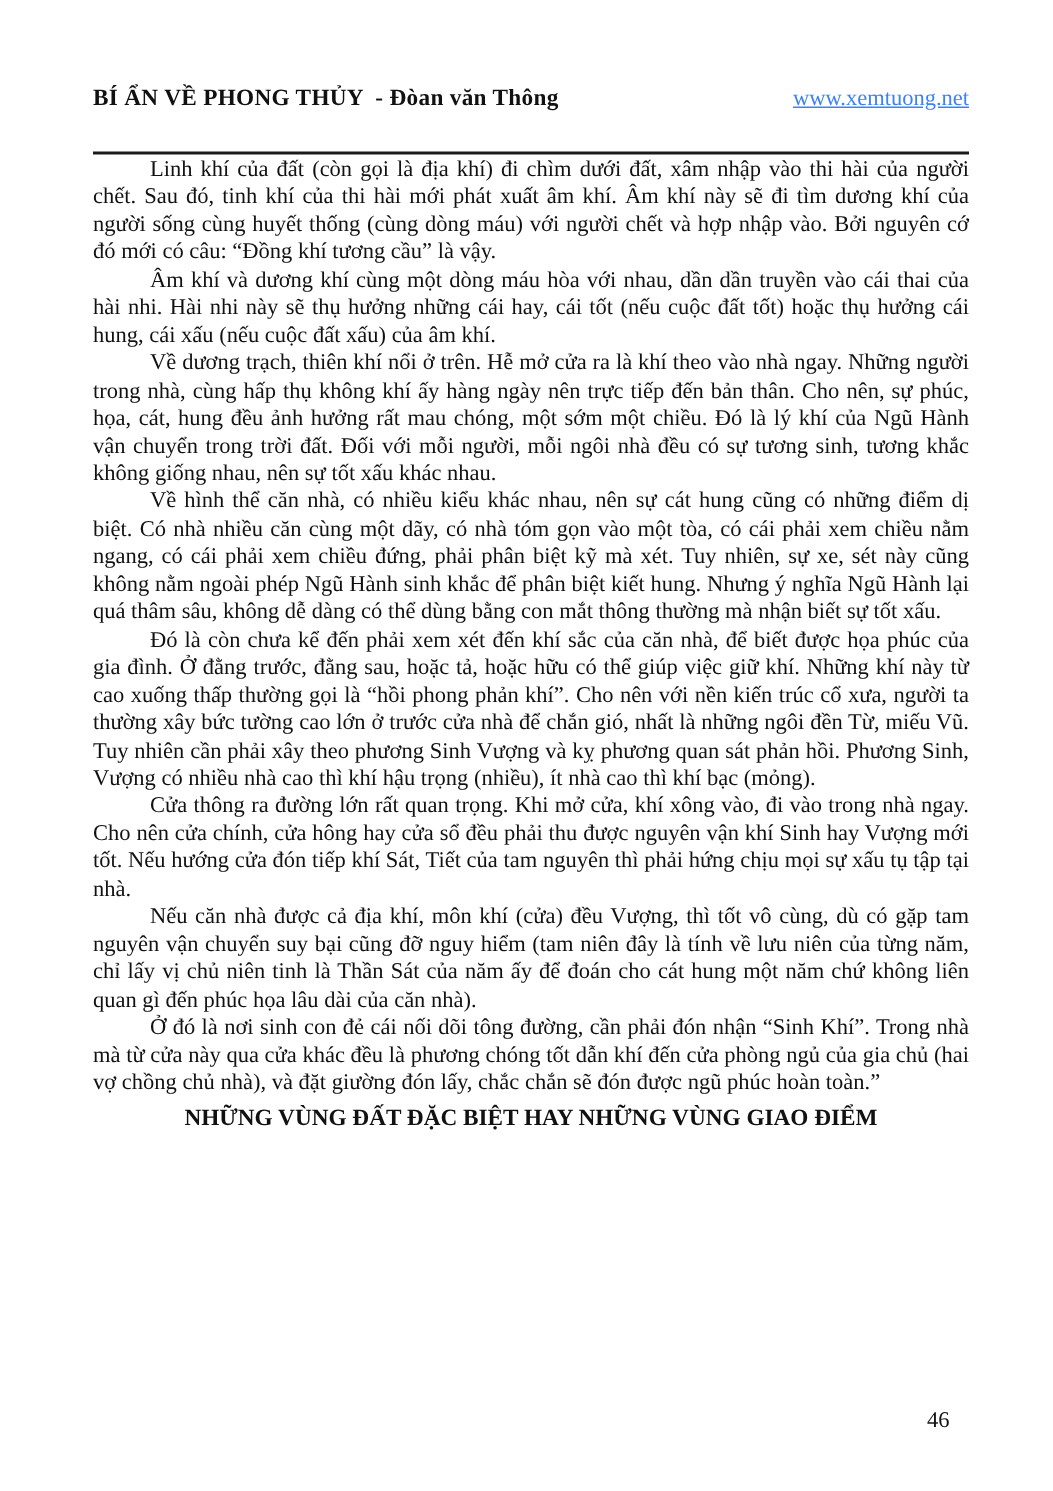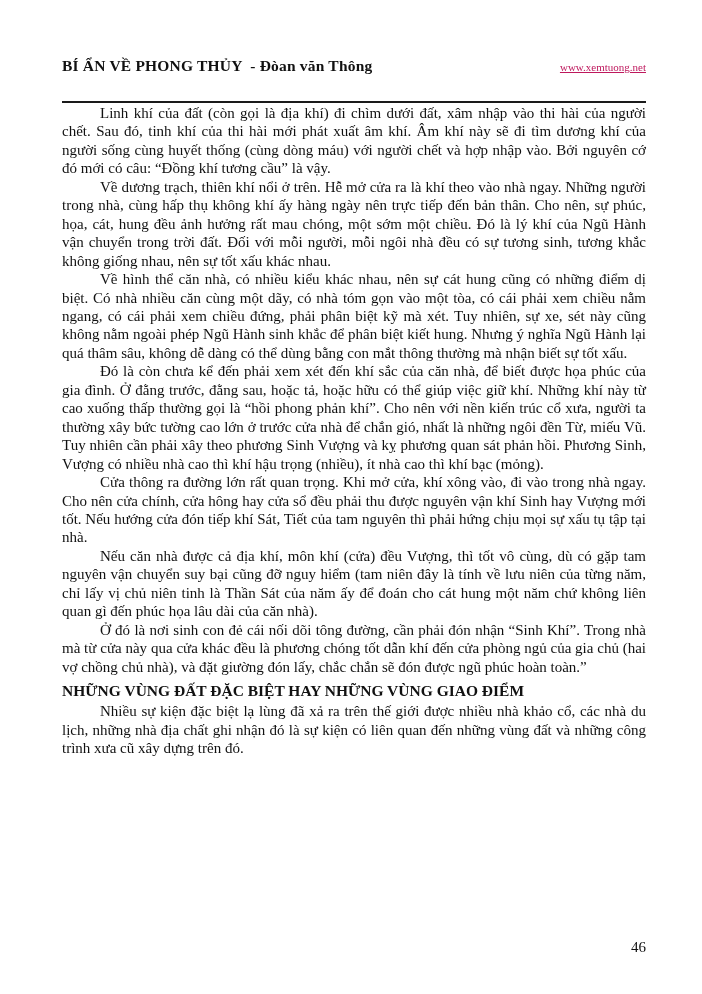--- a/index.html
+++ b/index.html
@@ -30,74 +30,74 @@
     padding-bottom: 26px;
     margin-top: 23px;
   }
   .header-title {
     font-weight: bold;
     font-size: 15.5px;
     letter-spacing: 0.2px;
     white-space: pre;
   }
   .header-link {
-    font-size: 11px;
-    color: #be185d;
+    font-size: 15px;
+    color: #3b82f6;
     text-decoration: underline;
     font-family: "Liberation Serif", "DejaVu Serif", serif;
   }
   .content {
     position: absolute;
     top: 104px;
     left: 62px;
     right: 56px;
     font-size: 15px;
     line-height: 18.45px;
     text-align: justify;
   }
   .content p {
     margin: 0;
     text-indent: 38px;
   }
   .section-heading {
     margin: 0;
     padding-top: 4px;
-    text-align: left;
+    text-align: center;
     text-indent: 0 !important;
     font-weight: bold;
     font-size: 15.5px;
     line-height: 22px;
   }
   .page-number {
     position: absolute;
-    right: 56px;
+    right: 69px;
     bottom: 38px;
     font-size: 15px;
     margin-top: 16px;
   }
 </style>
 </head>
 <body>
 
 <div class="page">
 
   <div class="header">
     <span class="header-title">BÍ ẨN VỀ PHONG THỦY  - Đòan văn Thông</span>
     <a class="header-link" href="#">www.xemtuong.net</a>
   </div>
 
   <div class="content">
     <p>Linh khí của đất (còn gọi là địa khí) đi chìm dưới đất, xâm nhập vào thi hài của người chết. Sau đó, tinh khí của thi hài mới phát xuất âm khí. Âm khí này sẽ đi tìm dương khí của người sống cùng huyết thống (cùng dòng máu) với người chết và hợp nhập vào. Bởi nguyên cớ đó mới có câu: “Đồng khí tương cầu” là vậy.</p>
+    <p>Âm khí và dương khí cùng một dòng máu hòa với nhau, dần dần truyền vào cái thai của hài nhi. Hài nhi này sẽ thụ hưởng những cái hay, cái tốt (nếu cuộc đất tốt) hoặc thụ hưởng cái hung, cái xấu (nếu cuộc đất xấu) của âm khí.</p>
     <p>Về dương trạch, thiên khí nổi ở trên. Hễ mở cửa ra là khí theo vào nhà ngay. Những người trong nhà, cùng hấp thụ không khí ấy hàng ngày nên trực tiếp đến bản thân. Cho nên, sự phúc, họa, cát, hung đều ảnh hưởng rất mau chóng, một sớm một chiều. Đó là lý khí của Ngũ Hành vận chuyển trong trời đất. Đối với mỗi người, mỗi ngôi nhà đều có sự tương sinh, tương khắc không giống nhau, nên sự tốt xấu khác nhau.</p>
     <p>Về hình thể căn nhà, có nhiều kiểu khác nhau, nên sự cát hung cũng có những điểm dị biệt. Có nhà nhiều căn cùng một dãy, có nhà tóm gọn vào một tòa, có cái phải xem chiều nằm ngang, có cái phải xem chiều đứng, phải phân biệt kỹ mà xét. Tuy nhiên, sự xe, sét này cũng không nằm ngoài phép Ngũ Hành sinh khắc để phân biệt kiết hung. Nhưng ý nghĩa Ngũ Hành lại quá thâm sâu, không dễ dàng có thể dùng bằng con mắt thông thường mà nhận biết sự tốt xấu.</p>
     <p>Đó là còn chưa kể đến phải xem xét đến khí sắc của căn nhà, để biết được họa phúc của gia đình. Ở đằng trước, đằng sau, hoặc tả, hoặc hữu có thể giúp việc giữ khí. Những khí này từ cao xuống thấp thường gọi là “hồi phong phản khí”. Cho nên với nền kiến trúc cổ xưa, người ta thường xây bức tường cao lớn ở trước cửa nhà để chắn gió, nhất là những ngôi đền Từ, miếu Vũ. Tuy nhiên cần phải xây theo phương Sinh Vượng và kỵ phương quan sát phản hồi. Phương Sinh, Vượng có nhiều nhà cao thì khí hậu trọng (nhiều), ít nhà cao thì khí bạc (mỏng).</p>
     <p>Cửa thông ra đường lớn rất quan trọng. Khi mở cửa, khí xông vào, đi vào trong nhà ngay. Cho nên cửa chính, cửa hông hay cửa sổ đều phải thu được nguyên vận khí Sinh hay Vượng mới tốt. Nếu hướng cửa đón tiếp khí Sát, Tiết của tam nguyên thì phải hứng chịu mọi sự xấu tụ tập tại nhà.</p>
     <p>Nếu căn nhà được cả địa khí, môn khí (cửa) đều Vượng, thì tốt vô cùng, dù có gặp tam nguyên vận chuyển suy bại cũng đỡ nguy hiểm (tam niên đây là  tính về lưu niên của từng năm, chỉ lấy vị chủ niên tinh là Thần Sát của năm ấy để đoán cho cát hung một năm chứ không liên quan gì đến phúc họa lâu dài của căn nhà).</p>
     <p>Ở đó là nơi sinh con đẻ cái nối dõi tông đường, cần phải đón nhận “Sinh Khí”. Trong nhà mà từ cửa này qua cửa khác đều là phương chóng tốt dẫn khí đến cửa phòng ngủ của gia chủ (hai vợ chồng chủ nhà), và đặt giường đón lấy, chắc chắn sẽ đón được ngũ phúc hoàn toàn.”</p>
 
     <p class="section-heading">NHỮNG VÙNG ĐẤT ĐẶC BIỆT HAY NHỮNG VÙNG GIAO ĐIỂM</p>
 
-    <p>Nhiều sự kiện đặc biệt lạ lùng đã xả ra trên thế giới được nhiều nhà khảo cổ, các nhà du lịch, những nhà địa chất ghi nhận đó là sự kiện có liên quan đến những vùng đất và những công trình xưa cũ xây dựng trên đó.</p>
   </div>
 
   <div class="page-number">46</div>
 
 </div>
 
 </body></html>

